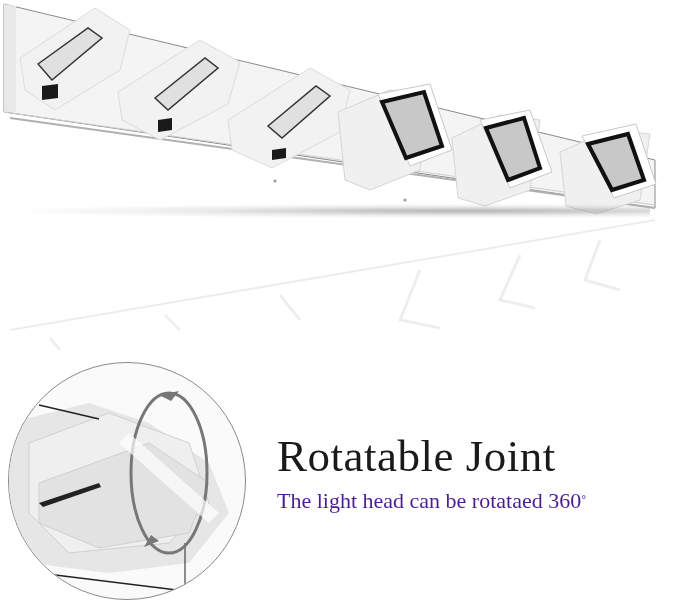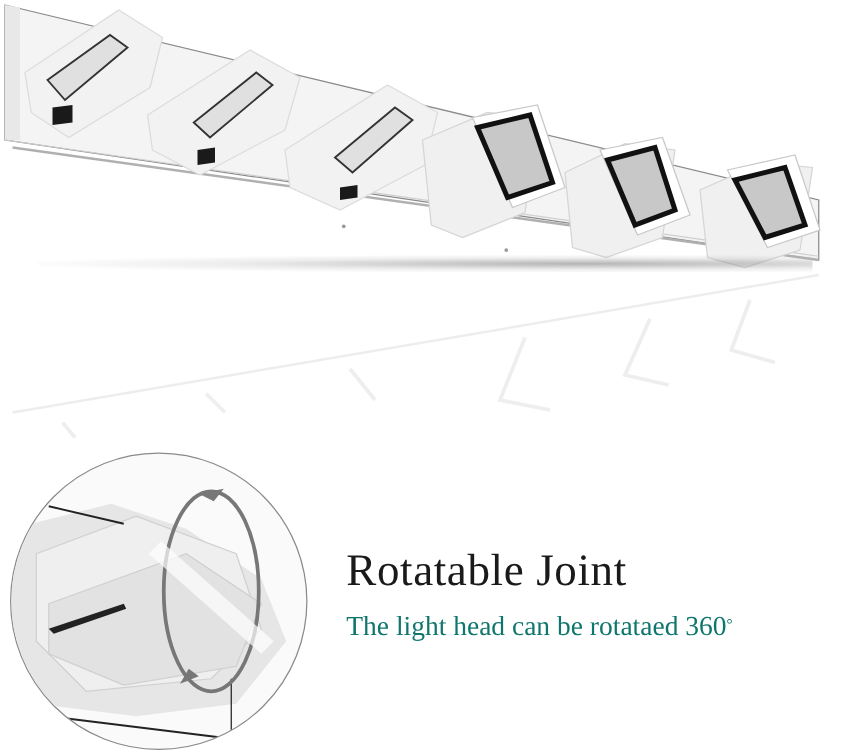--- a/index.html
+++ b/index.html
@@ -4,22 +4,22 @@
 <style>
   html, body { margin:0; padding:0; background:#ffffff; }
   body { width:679px; height:602px; position:relative; overflow:hidden; font-family:"DejaVu Serif", serif; }
   .product { position:absolute; left:0; top:0; width:679px; height:220px; }
   .reflection { position:absolute; left:0; top:200px; width:679px; height:160px; opacity:0.35; }
   .shadow { position:absolute; left:30px; top:204px; width:620px; height:14px;
     background: radial-gradient(ellipse at 70% 50%, rgba(120,120,120,0.55) 0%, rgba(180,180,180,0.25) 45%, rgba(255,255,255,0) 75%); }
   .detail-circle { position:absolute; left:8px; top:362px; width:238px; height:238px; border-radius:50%;
     border:1px solid #8a8a8a; overflow:hidden; background:#fafafa; box-sizing:border-box; }
   .caption { position:absolute; left:277px; top:436px; }
-  .caption-title { font-family:"Liberation Serif", serif; font-size:36px; color:#1a1a1a; letter-spacing:0.5px; line-height:40px; margin:0; font-weight:normal; }
-  .caption-sub { font-family:"Liberation Serif", serif; font-size:22px; color:#0f766e; margin-top:12px; line-height:26px; }
+  .caption-title { font-family:"Liberation Serif", serif; font-size:45px; color:#1a1a1a; letter-spacing:0.5px; line-height:40px; margin:0; font-weight:normal; }
+  .caption-sub { font-family:"Liberation Serif", serif; font-size:22px; color:#4c1d95; margin-top:12px; line-height:26px; }
   .caption-sub sup { font-size:12px; vertical-align:top; position:relative; top:-2px; }
 </style>
 </head>
 <body>
 
 <svg class="product" viewBox="0 0 679 220">
 
   <polygon points="4,4 655,160 655,208 4,112" fill="#f4f4f4" stroke="#8a8a8a" stroke-width="1"></polygon>
   <polygon points="4,4 16,6 16,112 4,112" fill="#e8e8e8"></polygon>
   <line x1="10" y1="118" x2="655" y2="208" stroke="#b0b0b0" stroke-width="2"></line>

